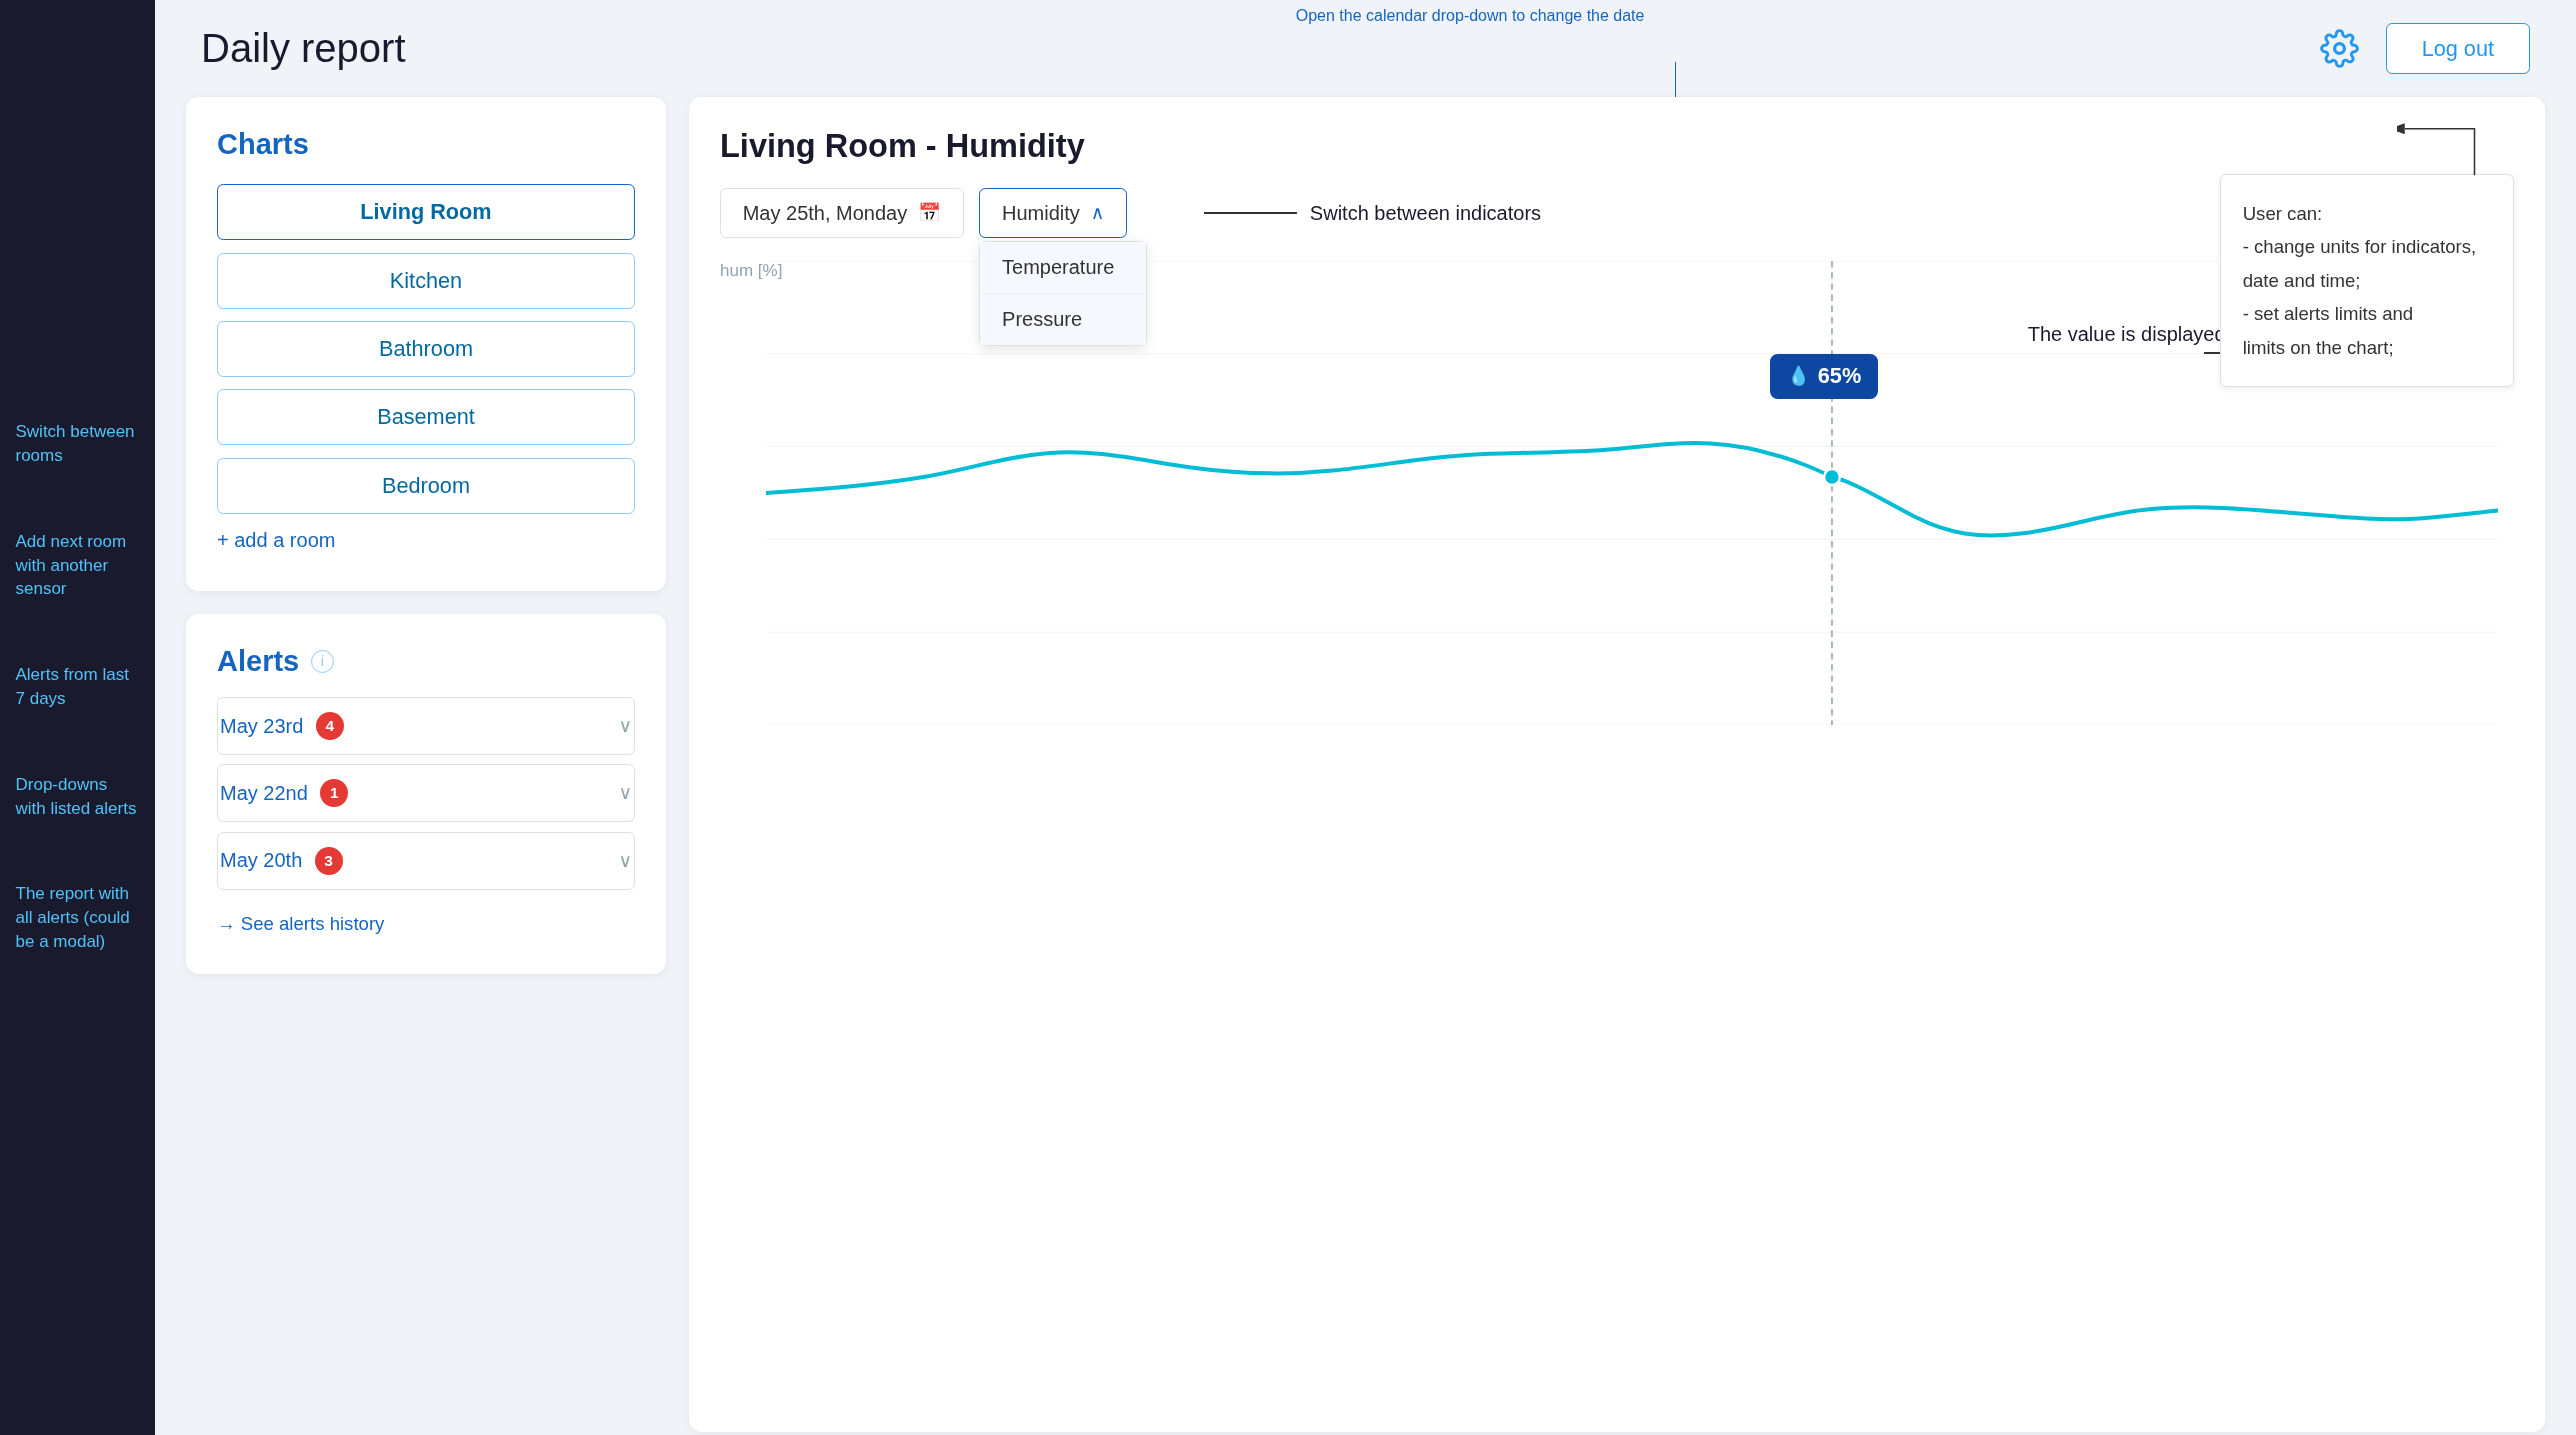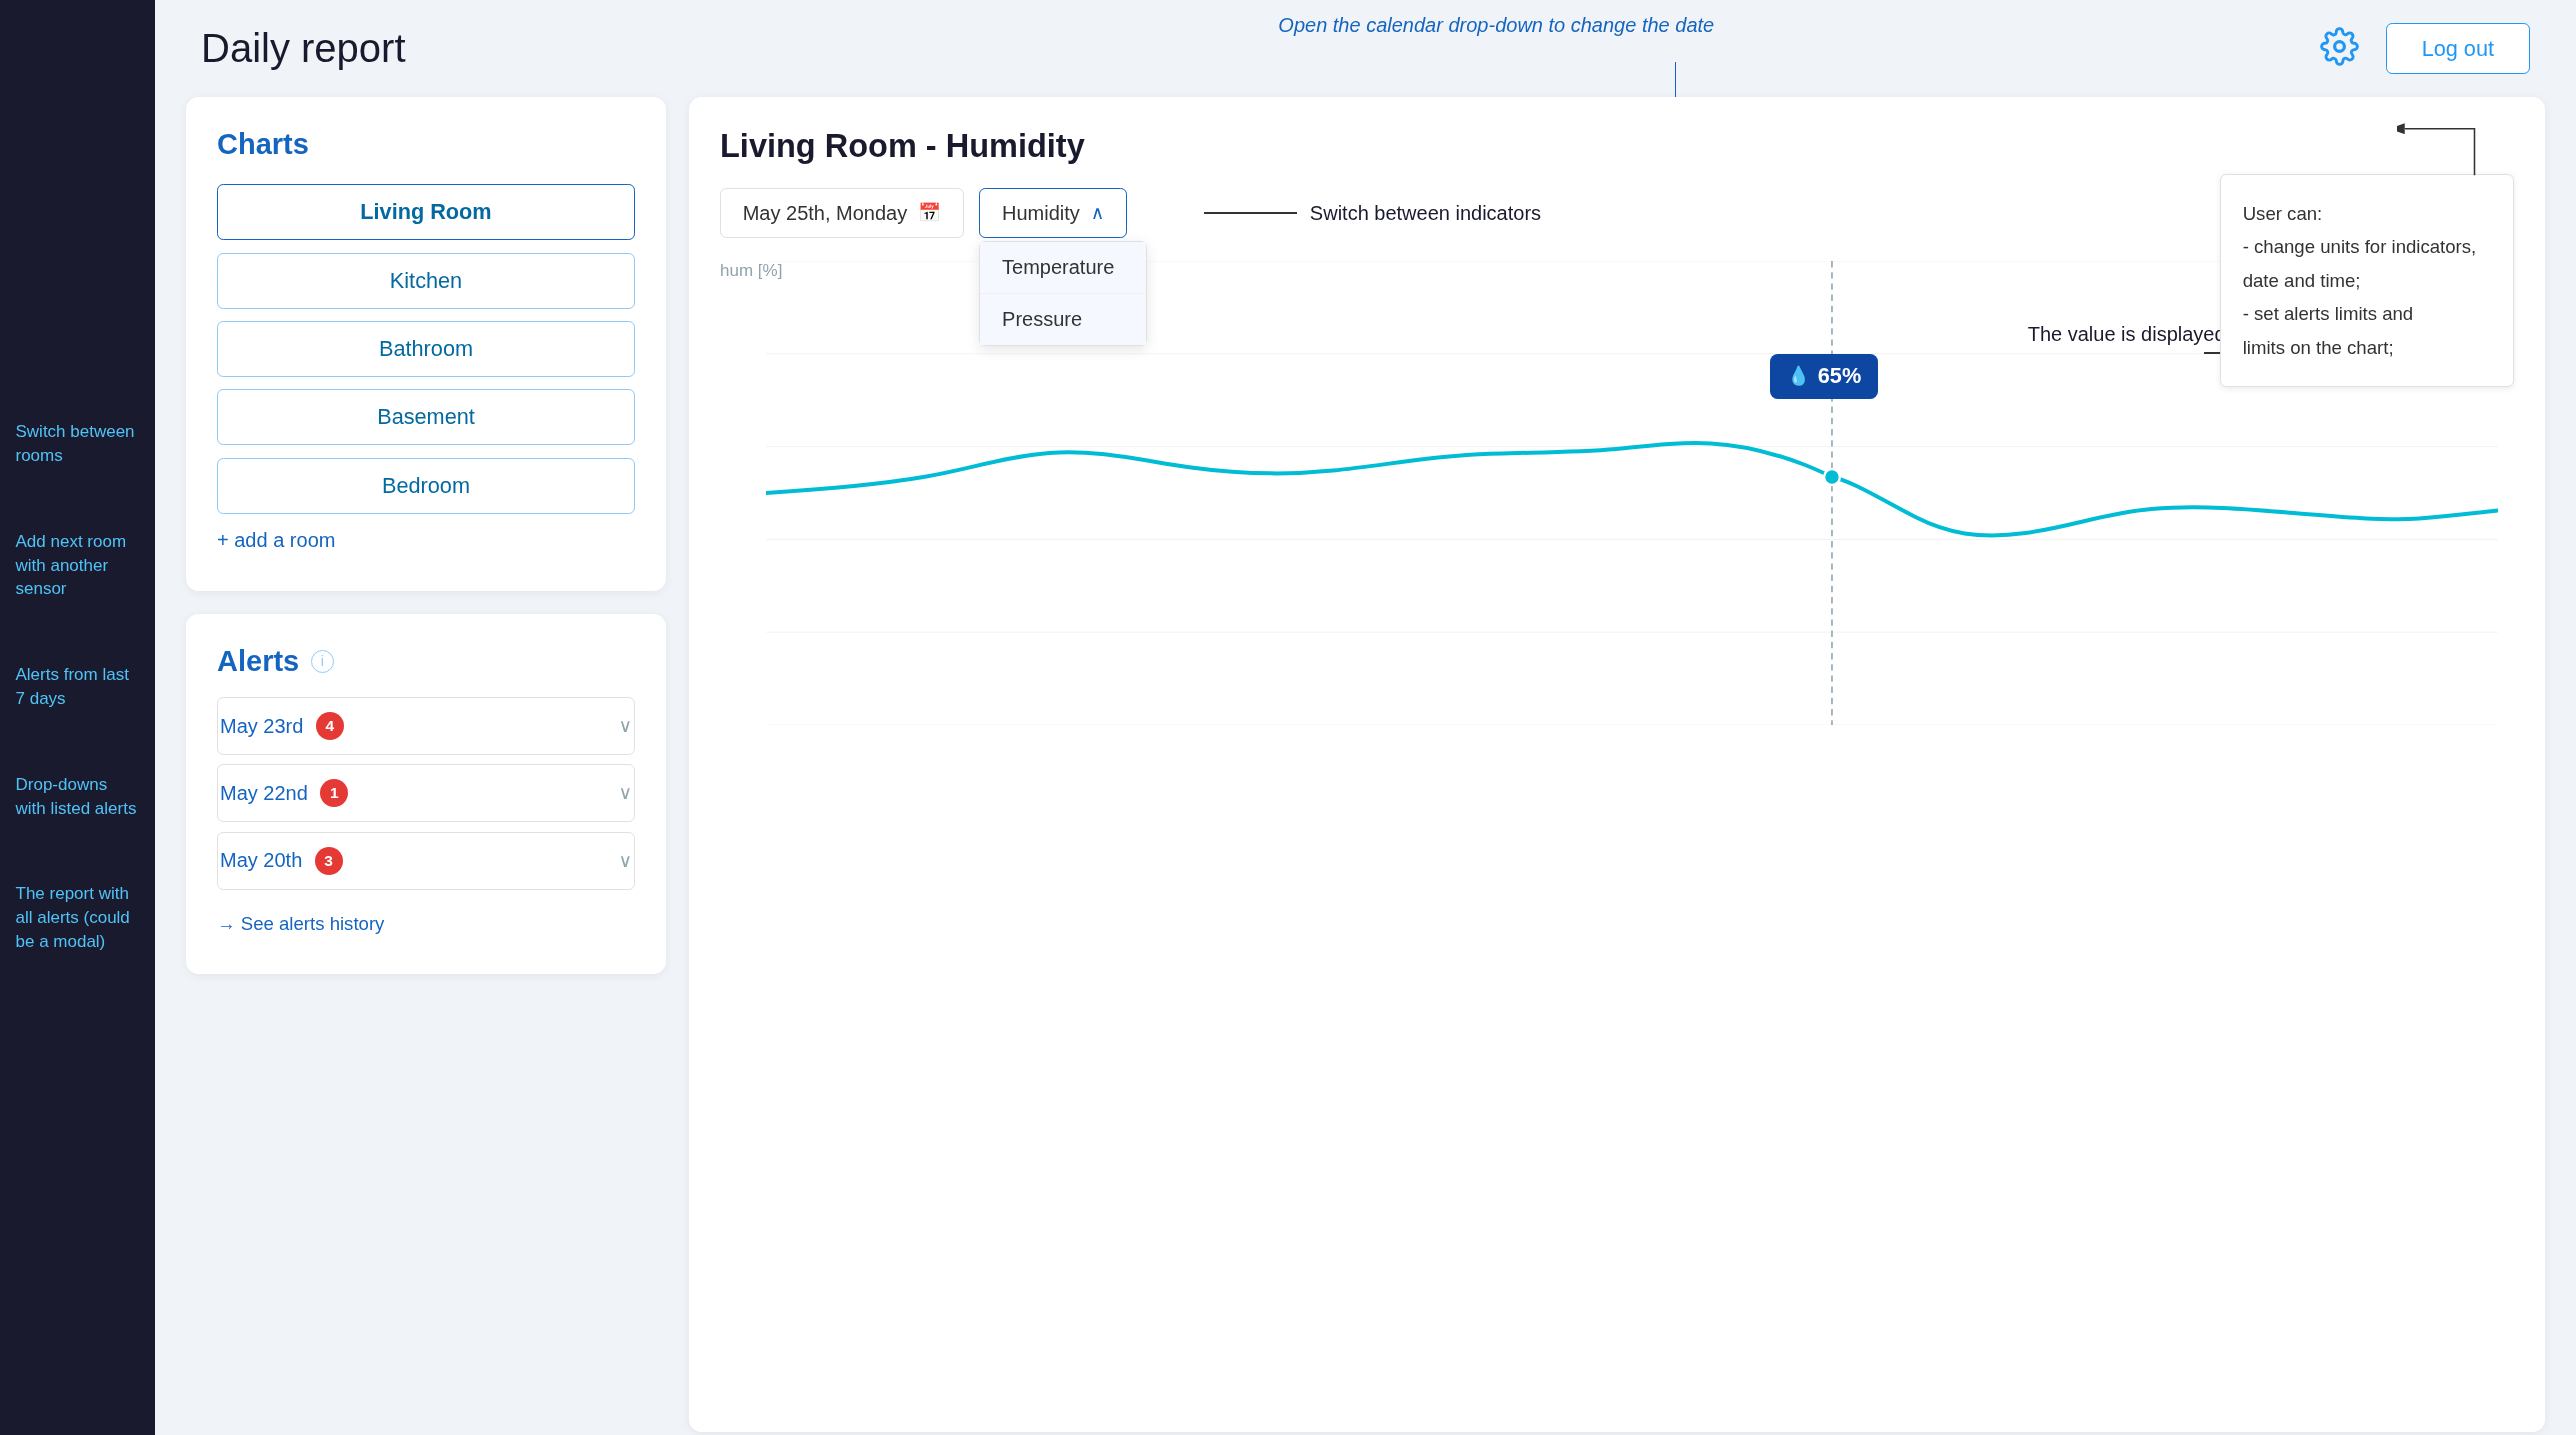--- a/index.html
+++ b/index.html
@@ -30,21 +30,21 @@
     }
 
     .header-title {
       font-size: 40px;
       font-weight: 400;
       color: #1a1a2e;
     }
 
     .header-right {
       display: flex;
-      align-items: flex-start;
+      align-items: center;
       gap: 23px;
     }
 
     .gear-icon-btn {
       width: 46px;
       height: 46px;
       border: none;
       background: transparent;
       cursor: pointer;
       display: flex;
@@ -380,21 +380,21 @@
   <div class="annotation">Alerts from last 7 days</div>
   <div class="annotation">Drop-downs with listed alerts</div>
   <div class="annotation">The report with all alerts (could be a modal)</div>
 </div>
 
 <div class="main-container">
 
   <div class="header">
     <h1 class="header-title">Daily report</h1>
 
-    <div style="position:absolute; left:50%; top:14px; transform:translateX(-20%); font-size:20px; color:#1565c0;font-style:italic;">Open the calendar drop-down to change the date</div>
+    <div style="position:absolute; left:50%; top:7px; transform:translateX(-20%); font-size:16px; color:#1565c0;">Open the calendar drop-down to change the date</div>
 
     <div style="position:absolute; left:calc(50% + 309px); top:62px; width:0; height:77px; border-left:1.5px solid #1565c0;"></div>
 
     <div class="header-right">
       <button class="gear-icon-btn">
         <svg class="gear-svg" viewBox="0 0 24 24" xmlns="http://www.w3.org/2000/svg">
           <circle cx="12" cy="12" r="3" stroke="#2196f3" stroke-width="2" fill="none"></circle>
           <path stroke="#2196f3" stroke-width="1.8" fill="none" d="M19.4 15a1.65 1.65 0 00.33 1.82l.06.06a2 2 0 010 2.83 2 2 0 01-2.83 0l-.06-.06a1.65 1.65 0 00-1.82-.33 1.65 1.65 0 00-1 1.51V21a2 2 0 01-2 2 2 2 0 01-2-2v-.09A1.65 1.65 0 009 19.4a1.65 1.65 0 00-1.82.33l-.06.06a2 2 0 01-2.83-2.83l.06-.06A1.65 1.65 0 004.68 15a1.65 1.65 0 00-1.51-1H3a2 2 0 01-2-2 2 2 0 012-2h.09A1.65 1.65 0 004.6 9a1.65 1.65 0 00-.33-1.82l-.06-.06a2 2 0 012.83-2.83l.06.06A1.65 1.65 0 009 4.68a1.65 1.65 0 001-1.51V3a2 2 0 012-2 2 2 0 012 2v.09a1.65 1.65 0 001 1.51 1.65 1.65 0 001.82-.33l.06-.06a2 2 0 012.83 2.83l-.06.06A1.65 1.65 0 0019.4 9a1.65 1.65 0 001.51 1H21a2 2 0 012 2 2 2 0 01-2 2h-.09a1.65 1.65 0 00-1.51 1z"></path>
         </svg>
       </button>

